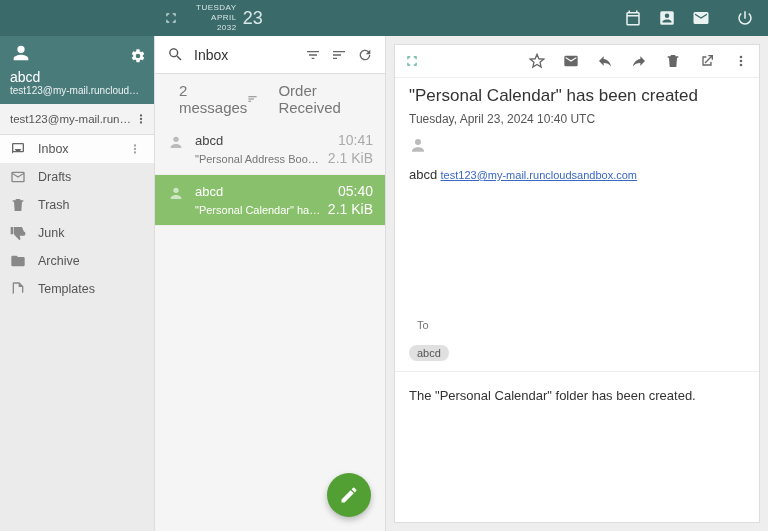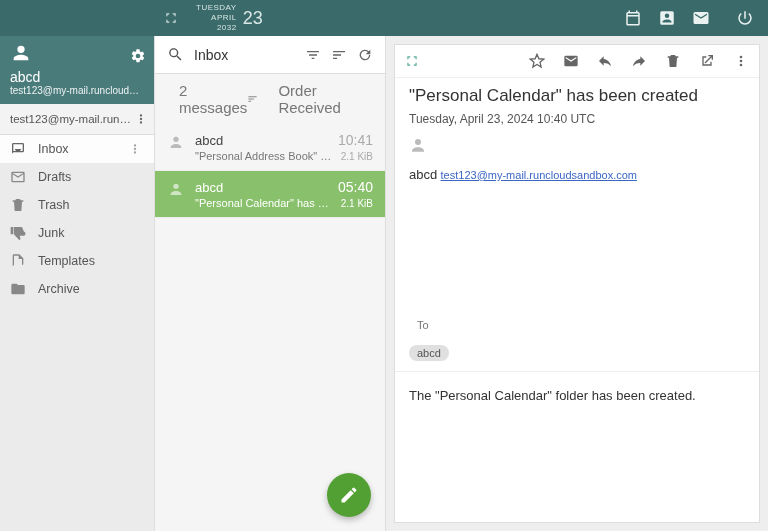--- a/index.html
+++ b/index.html
@@ -60,21 +60,21 @@
   .list-sub { display:flex; align-items:center; justify-content:space-between; padding:8px 24px; color: var(--text-grey); font-size:15px; background:var(--bg-light);}
   .list-sub .order { display:flex; align-items:center; gap:20px; cursor:pointer;}
   .msg { display:flex; gap:10px; padding:8px 12px; border-bottom:1px solid #eee; cursor:pointer; }
   .msg .ava { flex:0 0 18px; display:flex; flex-direction:column; align-items:center; gap:2px; padding-top:2px;}
   .msg .body { flex:1; min-width:0; }
   .msg .row1 { display:flex; justify-content:space-between; align-items:baseline; }
   .msg .from { font-size:13px; }
   .msg .time { font-size:14px; color:var(--text-light);}
   .msg .row2 { display:flex; justify-content:space-between; align-items:baseline; margin-top:2px;}
   .msg .subj { font-size:11px; color:var(--text-grey); white-space:nowrap; overflow:hidden; text-overflow:ellipsis; flex:1; }
-  .msg .size { font-size:10px; color:var(--text-light); margin-left:6px;}
+  .msg .size { font-size:14px; color:var(--text-light); margin-left:6px;}
   .msg.selected { background: var(--row-selected); color:#fff; }
   .msg.selected .subj, .msg.selected .time, .msg.selected .size, .msg.selected .from { color:#fff; }
   .msg.selected .ava svg path, .msg.selected .ava svg circle { fill: #cfe5c3;}
   .fab { position:absolute; bottom:14px; right:14px; width:44px; height:44px; border-radius:50%; background:var(--green-fab); display:flex; align-items:center; justify-content:center; color:#fff; cursor:pointer; box-shadow:0 3px 6px rgba(0,0,0,.25);}
 
   
   .viewer-outer { flex:1; background:var(--bg-grey); padding:8px; min-width:0;}
   .viewer { background:#fff; border:1px solid var(--divider); height:100%; display:flex; flex-direction:column;}
   .viewer-toolbar { display:flex; align-items:center; padding:8px 10px; gap:18px; border-bottom:1px solid #eee;}
   .viewer-toolbar .spacer { flex:1; }
@@ -200,32 +200,32 @@
           <span class="ico">
             <svg width="16" height="16" viewBox="0 0 24 24">
               <path fill="#888" d="M1 21h4V10H1v11zm22-11a2 2 0 0 0-2-2h-6.31l.95-4.57v-.03a1.5 1.5 0 0 0-.44-1.06L14.17 1 7 8.59A2 2 0 0 0 6.41 10H6v11h12l3-7 .02-.02A2 2 0 0 0 23 12v-2z" transform="scale(1,-1) translate(0,-24)"></path>
             </svg>
           </span>
           <span>Junk</span>
         </div>
         <div class="folder">
           <span class="ico">
             <svg width="16" height="16" viewBox="0 0 24 24">
+              <path fill="#888" d="M10 4H4a2 2 0 0 0-2 2v12a2 2 0 0 0 2 2h16a2 2 0 0 0 2-2V8a2 2 0 0 0-2-2h-8l-2-2z"></path>
+            </svg>
+          </span>
+          <span>Archive</span>
+        </div>
+        <div class="folder">
+          <span class="ico">
+            <svg width="16" height="16" viewBox="0 0 24 24">
               <path fill="#888" d="M14 2H6a2 2 0 0 0-2 2v16l2-2h12a2 2 0 0 0 2-2V8l-6-6zm4 16H6V4h7v5h5v9z"></path>
             </svg>
           </span>
           <span>Templates</span>
-        </div>
-        <div class="folder">
-          <span class="ico">
-            <svg width="16" height="16" viewBox="0 0 24 24">
-              <path fill="#888" d="M10 4H4a2 2 0 0 0-2 2v12a2 2 0 0 0 2 2h16a2 2 0 0 0 2-2V8a2 2 0 0 0-2-2h-8l-2-2z"></path>
-            </svg>
-          </span>
-          <span>Archive</span>
         </div>
       </div>
 
     <div class="spacer-flex"></div>
   </div>
 
   <div class="listcol">
     <div class="list-header">
       <span class="ico">
           <svg width="17" height="17" viewBox="0 0 24 24">

